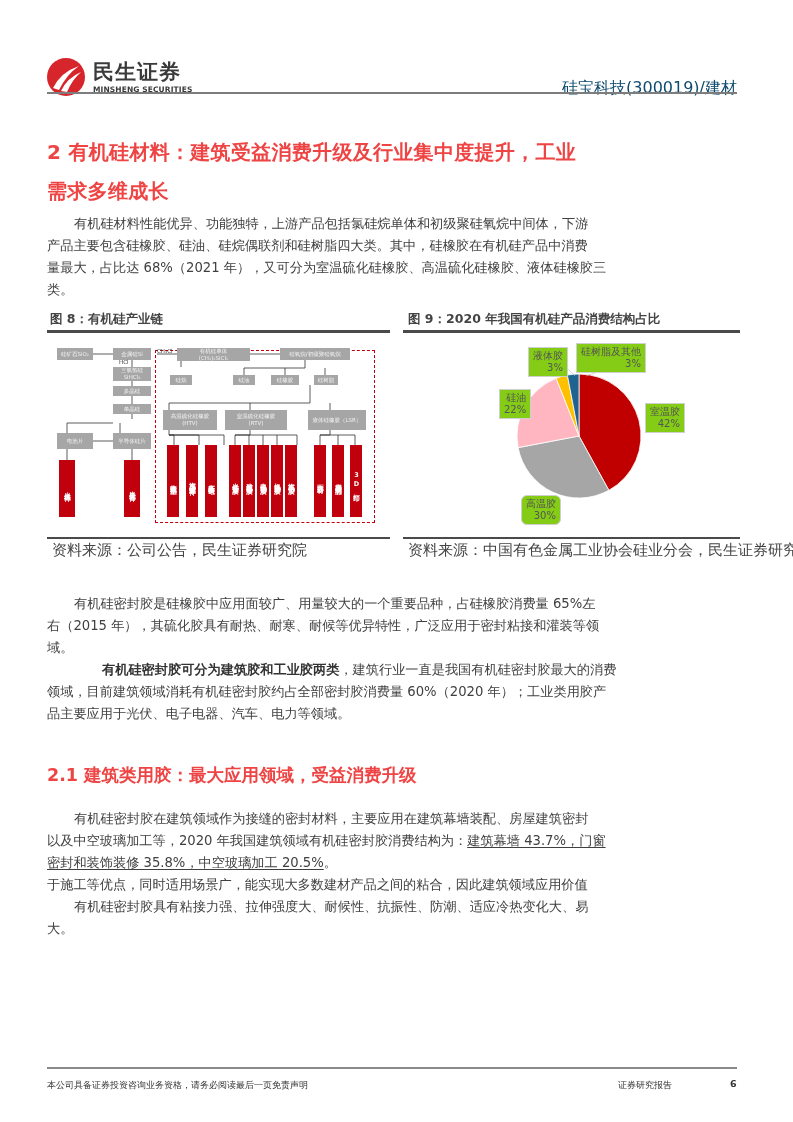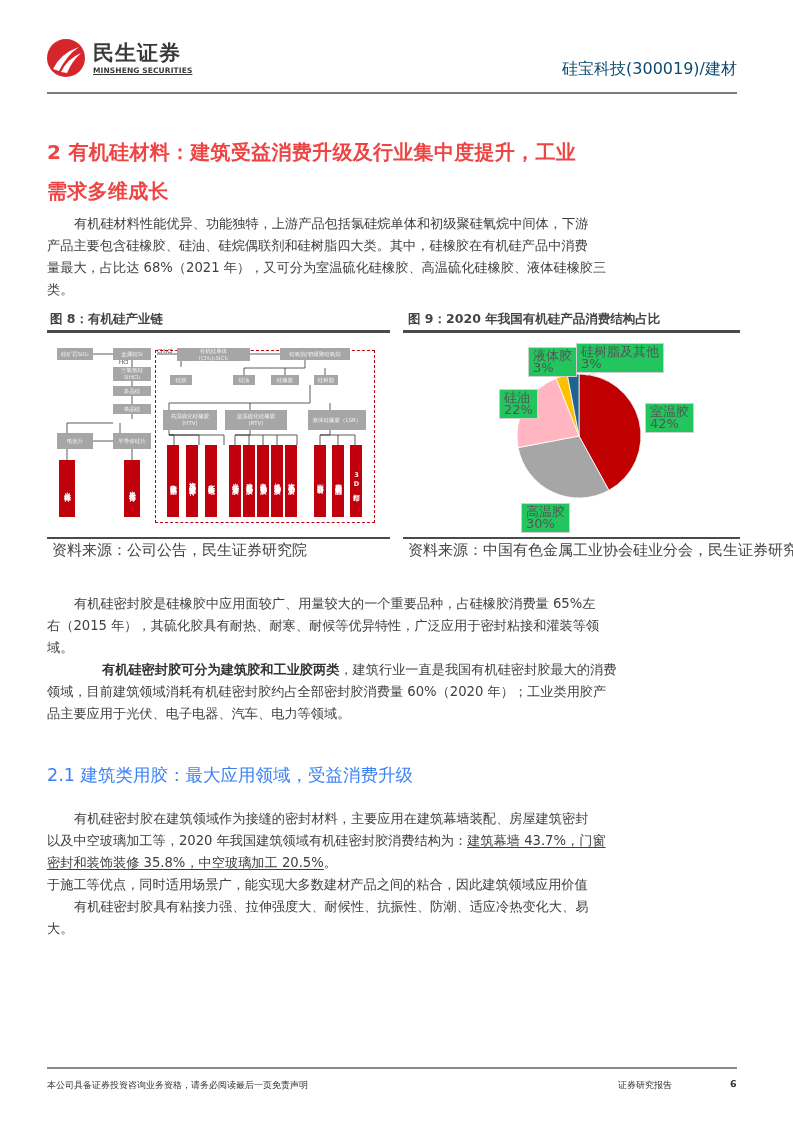--- a/index.html
+++ b/index.html
@@ -1,19 +1,19 @@
 <!DOCTYPE html>
 <html><head>
 <meta charset="utf-8">
 <style>
   * { box-sizing: border-box; margin: 0; padding: 0; }
   html, body { width: 793px; height: 1122px; background: #ffffff; }
   body { position: relative; font-family: "DejaVu Sans", "Liberation Sans", sans-serif; color: #333; overflow: hidden; }
 
-  .header { position: absolute; left: 47px; top: 37px; width: 690px; height: 48px; text-align: right; }
+  .header { position: absolute; left: 47px; top: 56px; width: 690px; height: 48px; text-align: right; }
   .logo { position: absolute; left: 0; top: 0; width: 160px; height: 44px; }
   .logo-mark { position: absolute; left: 0; top: 2px; width: 38px; height: 38px; border-radius: 50%; background: #d7252c; overflow: hidden; }
   .logo-cn { position: absolute; left: 46px; top: 2px; font-size: 21px; font-weight: bold; color: #3a3a3a; letter-spacing: 1px; white-space: nowrap; }
   .logo-en { position: absolute; left: 46px; top: 29px; font-size: 7.5px; font-weight: bold; color: #3a3a3a; white-space: nowrap; letter-spacing: 0.1px; text-decoration: underline; }
   .header-right { position: absolute; right: 0; top: 22px; font-size: 16px; color: #0c4a6e; white-space: nowrap; }
   .header-rule { position: absolute; left: 47px; top: 92px; width: 690px; height: 2px; background: #7d7d7d; }
 
   .h1 { position: absolute; left: 47px; width: 700px; font-size: 20px; font-weight: bold; color: #ef4444; white-space: nowrap; letter-spacing: 0.3px; }
   .para { position: absolute; left: 47px; width: 690px; font-size: 13.2px; line-height: 22px; color: #404040; }
   .para .ln { display: block; white-space: nowrap; height: 22px; }
@@ -27,23 +27,23 @@
   .fig-source { position: absolute; top: 541px; font-size: 15px; color: #444; white-space: nowrap; }
 
   .diagram { position: absolute; left: 55px; top: 345px; width: 325px; height: 180px; }
   .gbox { position: absolute; background: #a6a6a6; color: #f2f2f2; font-size: 5.5px; text-align: center; line-height: 1.2; display: flex; align-items: center; justify-content: center; flex-direction: column; white-space: nowrap; }
   .rbox { position: absolute; background: #c0000c; color: #fff; font-size: 6.5px; font-weight: bold; text-align: center; writing-mode: vertical-rl; text-orientation: upright; display: flex; align-items: center; justify-content: center; letter-spacing: 1px; }
   .dashed { position: absolute; border: 1.5px dashed #c0000c; }
   .dlabel { position: absolute; font-size: 5.5px; color: #333; white-space: nowrap; }
   .diagram svg { position: absolute; left: 0; top: 0; }
 
   .pie-wrap { position: absolute; left: 405px; top: 340px; width: 340px; height: 190px; }
-  .plabel { position: absolute; background: #22c55e; border: 1px solid #cfcfcf; font-size: 13px; color: #555; text-align: left; line-height: 12px; padding: 2px 4px; white-space: nowrap; }
-
-  .h2 { position: absolute; left: 47px; top: 763px; font-size: 17.5px; font-weight: normal; color: #3b82f6; white-space: nowrap; }
+  .plabel { position: absolute; background: #84cc16; border: 1px solid #cfcfcf; font-size: 10px; color: #555; text-align: right; line-height: 12px; padding: 2px 4px; white-space: nowrap; }
+
+  .h2 { position: absolute; left: 47px; top: 763px; font-size: 17.5px; font-weight: bold; color: #ef4444; white-space: nowrap; }
 
   .footer-rule { position: absolute; left: 47px; top: 1067px; width: 690px; height: 2px; background: #8a8a8a; }
   .footer-left { position: absolute; left: 47px; top: 1079px; font-size: 9px; color: #333; white-space: nowrap; }
   .footer-mid { position: absolute; left: 618px; top: 1079px; font-size: 9px; color: #333; white-space: nowrap; }
   .footer-page { position: absolute; left: 730px; top: 1078px; font-size: 9.5px; font-weight: bold; color: #333; }
 </style>
 </head>
 <body>
 
 <div class="header">
@@ -180,21 +180,21 @@
     <div><span>3</span><span>%</span></div>
   </div>
   <div class="plabel" style="left:94px; top:49px;">
     <div>硅油</div>
     <div><span>22</span><span>%</span></div>
   </div>
   <div class="plabel" style="left:240px; top:63px;">
     <div>室温胶</div>
     <div><span>42</span><span>%</span></div>
   </div>
-  <div class="plabel" style="left:116px; top:163px;">
+  <div class="plabel" style="left:116px; top:155px;border-radius:6px;">
     <div>高温胶</div>
     <div><span>30</span><span>%</span></div>
   </div>
 </div>
 
 <div class="fig-rule thin" style="left:403px; top:537px; width:337px;"></div>
 <div class="fig-source" style="left:408px;">资料来源：中国有色金属工业协会硅业分会，民生证券研究院</div>
 
 <div class="para" style="top:593px;">
   <span class="ln indent">有机硅密封胶是硅橡胶中应用面较广、用量较大的一个重要品种，占硅橡胶消费量  65%左</span>

